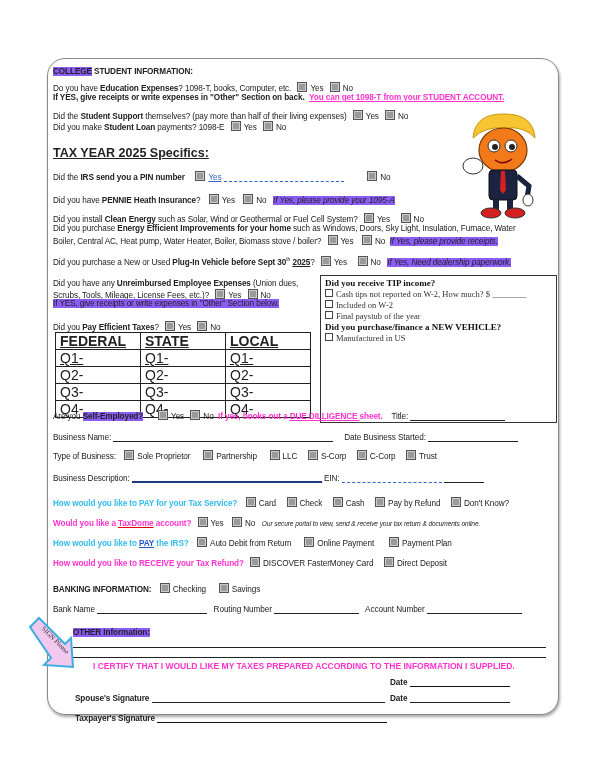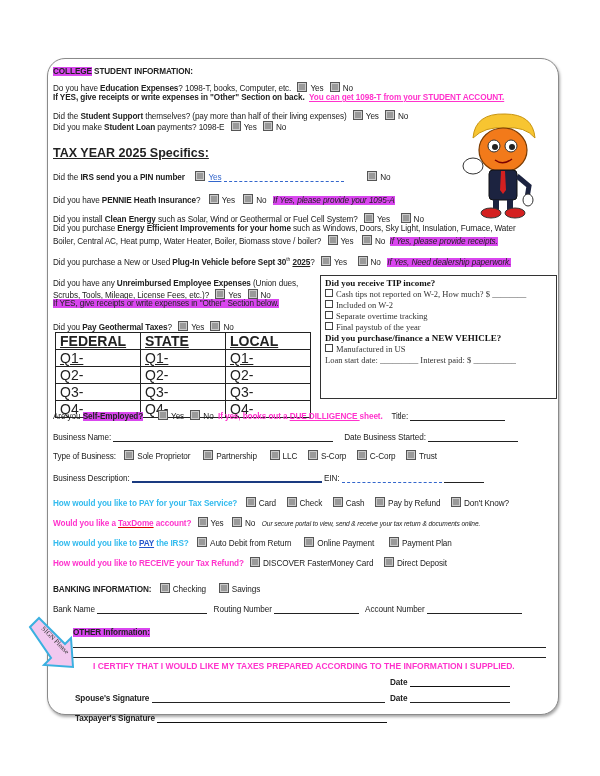--- a/index.html
+++ b/index.html
@@ -4,33 +4,33 @@
 <style>
   html, body { margin:0; padding:0; background:#ffffff; }
   body { width:600px; height:776px; position:relative; overflow:hidden;
          font-family:"Liberation Sans", sans-serif; color:#222; }
   .frame { position:absolute; left:47px; top:58px; width:510px; height:655px;
            border:1.5px solid #8a8a8a; border-radius:18px; background:#fff;
            box-shadow:1px 2px 3px rgba(0,0,0,0.35); }
   .abs { position:absolute; white-space:nowrap; }
   .f8 { font-size:8.2px; letter-spacing:-0.1px; }
   b, .b { font-weight:bold; }
-  .hl { background:#d946ef; }
+  .hl { background:#8b5cf6; }
   .pink { color:#ff33cc; font-weight:bold; }
   .cyan { color:#33bbee; font-weight:bold; }
   .ul { text-decoration:underline; }
   .ital { font-style:italic; }
   .cb { display:inline-block; width:8px; height:8px; background:#9a9a9a; border:1px solid #555;
         box-shadow:inset 0 0 0 1px #ccc; vertical-align:-1px; margin:0 3px 0 4px; }
   .line { display:inline-block; border-bottom:1px solid #222; vertical-align:-2px; }
   .h2 { font-size:12.5px; font-weight:bold; text-decoration:underline; }
   table.est { border-collapse:collapse; font-size:14px; }
   table.est td { border:1px solid #222; padding:0 4px; height:11px; width:76px; }
   table.est tr:first-child td { font-weight:bold; text-decoration:underline; }
-  .tipbox { position:absolute; left:320px; top:275px; width:237px; height:124px;
+  .tipbox { position:absolute; left:320px; top:275px; width:237px; height:148px;
             border:1.5px solid #333; font-family:"Liberation Serif", serif; font-size:8.5px; padding:2px 4px; box-sizing:border-box; color:#333; }
   .tipbox .q { font-weight:bold; font-size:9px; color:#111; line-height:11px; }
   .tipbox .o { line-height:11px; }
   .sq { display:inline-block; width:6px; height:6px; border:1px solid #444; margin-right:3px; vertical-align:0; }
   .mascot { position:absolute; left:455px; top:108px; width:90px; height:112px; }
   .signarrow { position:absolute; left:25px; top:615px; width:65px; height:60px; }
 </style>
 </head>
 <body>
 
@@ -123,21 +123,21 @@
 <div class="abs f8" style="left:53px;top:289px;">
   <span>Scrubs, Tools, Mileage, License Fees, etc.)?</span>
   <span class="cb"></span><span>Yes</span>
   <span class="cb"></span><span>No</span>
 </div>
 <div class="abs f8" style="left:53px;top:299px;">
   <span class="hl">If YES, give receipts or write expenses in "Other" Section below.</span>
 </div>
 
 <div class="abs f8" style="left:53px;top:321px;">
-  <span>Did you </span><b>Pay Geothermal Taxes</b><span>?</span>
+  <span>Did you </span><b>Pay Efficient Taxes</b><span>?</span>
   <span class="cb"></span><span>Yes</span>
   <span class="cb"></span><span>No</span>
 </div>
 <div class="abs" style="left:55px;top:332px;">
   <table class="est">
     <tbody>
         <tr>
       <td>FEDERAL</td>
       <td>STATE</td>
       <td>LOCAL</td>
@@ -163,25 +163,23 @@
       <td>Q4-</td>
     </tr>
   </tbody>
     </table>
 </div>
 
 <div class="tipbox">
   <div class="q">Did you receive TIP income?</div>
   <div class="o"><span class="sq"></span><span>Cash tips not reported on W-2, How much? $ ________</span></div>
   <div class="o"><span class="sq"></span><span>Included on W-2</span></div>
-  <div class="o"><span class="sq"></span><span>Separate overtime tracking</span></div>
   <div class="o"><span class="sq"></span><span>Final paystub of the year</span></div>
   <div class="q">Did you purchase/finance a NEW VEHICLE?</div>
   <div class="o"><span class="sq"></span><span>Manufactured in US</span></div>
-  <div class="o">Loan start date: _________   Interest paid: $ __________</div>
 </div>
 
 <div class="abs f8" style="left:53px;top:410px;">
   <span>Are you </span><b class="hl">Self-Employed?</b>
   &nbsp;&nbsp;&nbsp;&nbsp;<span class="cb"></span><span>Yes</span>
   <span class="cb"></span><span>No</span>
   &nbsp;<span class="pink"><span>If yes, books out a </span><span class="ul">DUE DILLIGENCE </span><span>sheet.</span></span>
   &nbsp;&nbsp;&nbsp;<span>Title:</span>
   <span class="line" style="width:95px"></span>
 </div>

